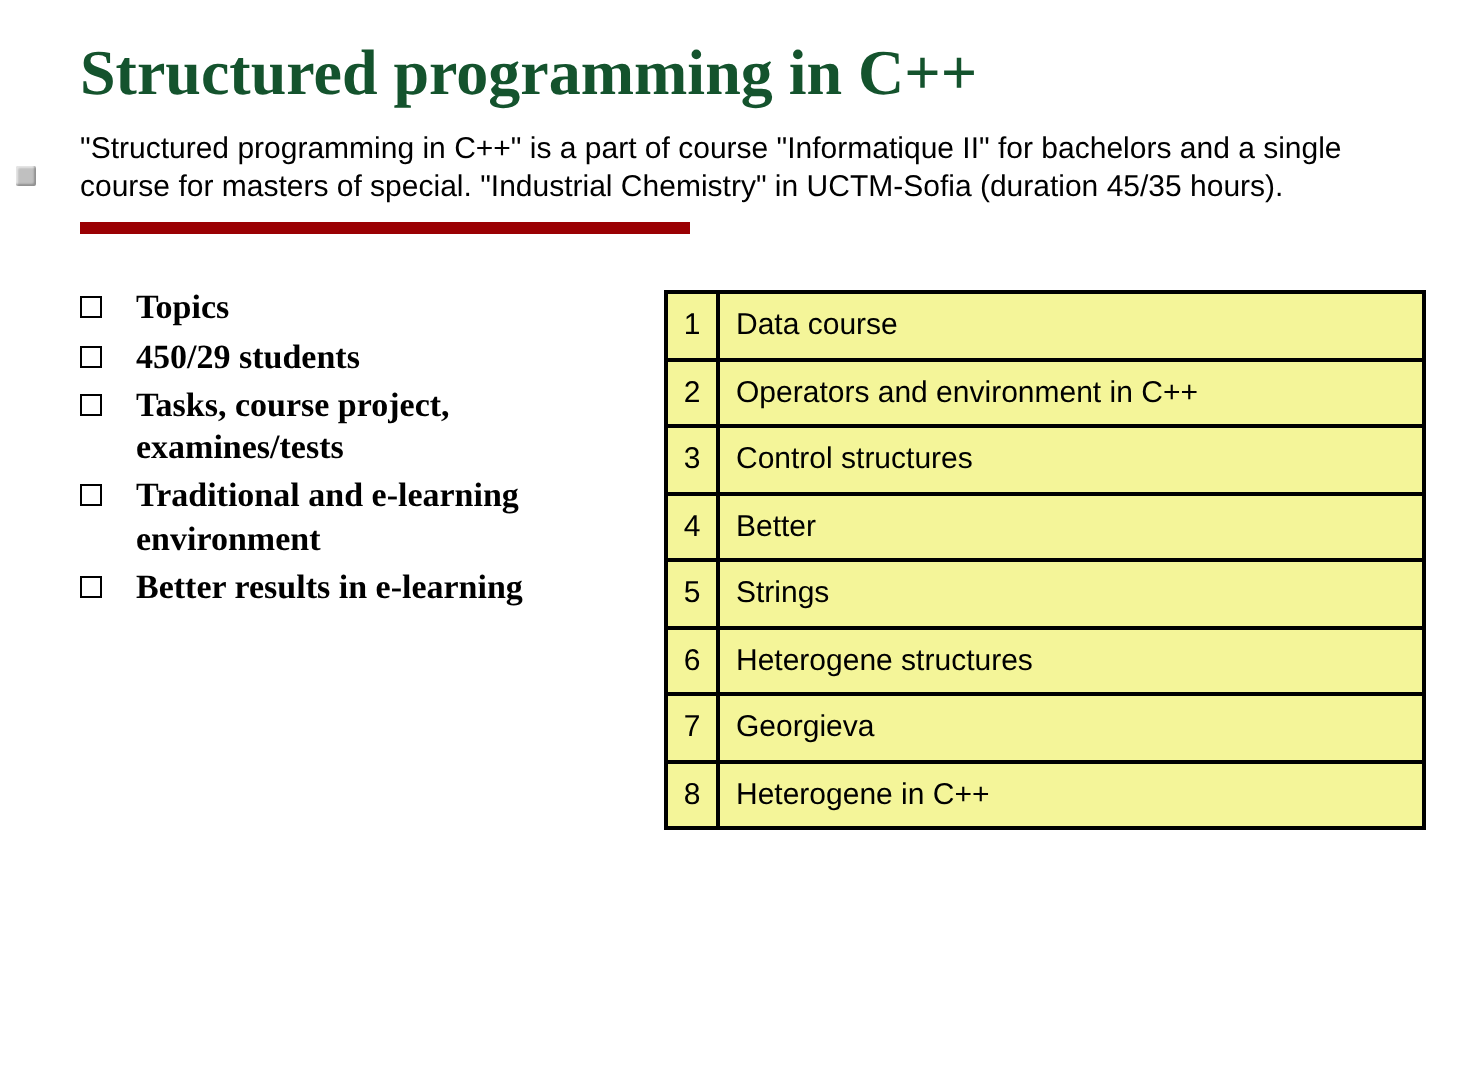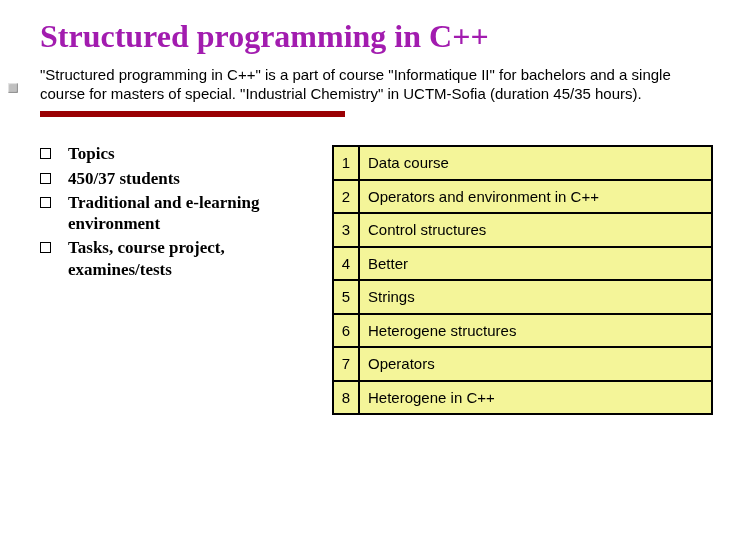--- a/index.html
+++ b/index.html
@@ -7,21 +7,21 @@
   body {
     font-family: "Times New Roman", Times, serif;
     background: #fff;
     color: #000;
     position: relative;
     padding: 18px 24px 24px 40px;
   }
   .title {
     font-size: 32px;
     font-weight: bold;
-    color: #a21caf;
+    color: #14532d;
     margin-bottom: 10px;
   }
   .subtitle-wrap {
     position: relative;
     padding-left: 0px;
   }
   .subtitle-bullet {
     position: absolute;
     left: -32px;
     top: 18px;
@@ -101,23 +101,24 @@
   <div class="subtitle-bullet"></div>
   <div class="subtitle">"Structured programming in C++" is a part of course "Informatique II" for bachelors  and a single course for masters of special. "Industrial Chemistry" in UCTM-Sofia (duration 45/35 hours).</div>
 </div>
 
 <div class="hr"></div>
 
 <div class="content">
   <div class="left">
     <ul class="bullets">
       <li>Topics</li>
-      <li>450/37 students</li>
+      <li>450/29 students</li>
+      <li>Tasks, course project, examines/tests</li>
       <li>Traditional and e-learning environment</li>
-      <li>Tasks, course project, examines/tests</li>
+      <li>Better results in e-learning</li>
     </ul>
   </div>
   <div class="right">
     <table class="topics">
       <tbody>
           <tr>
         <td class="num">1</td>
         <td>Data course</td>
       </tr>
       <tr>
@@ -135,21 +136,21 @@
       <tr>
         <td class="num">5</td>
         <td>Strings</td>
       </tr>
       <tr>
         <td class="num">6</td>
         <td>Heterogene structures</td>
       </tr>
       <tr>
         <td class="num">7</td>
-        <td>Operators</td>
+        <td>Georgieva</td>
       </tr>
       <tr>
         <td class="num">8</td>
         <td>Heterogene in C++</td>
       </tr>
     </tbody>
       </table>
   </div>
 </div>
 

